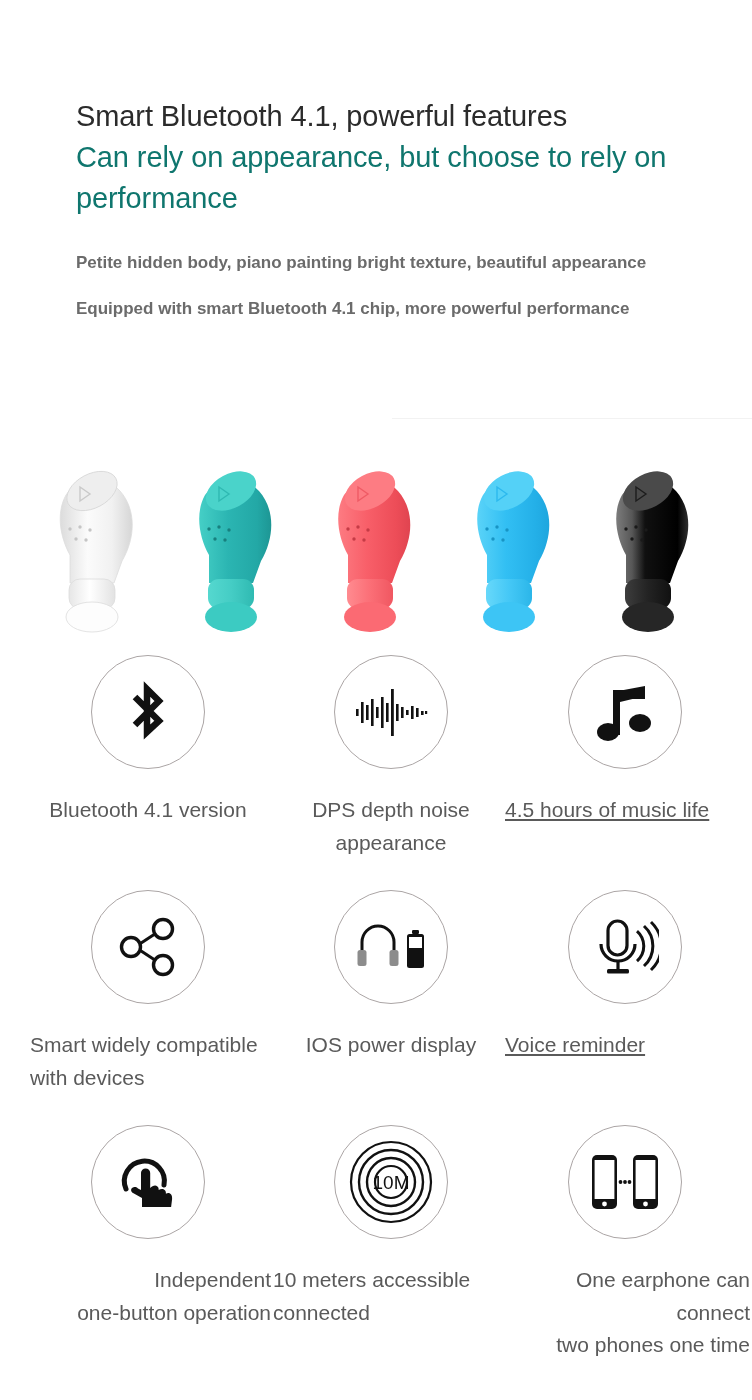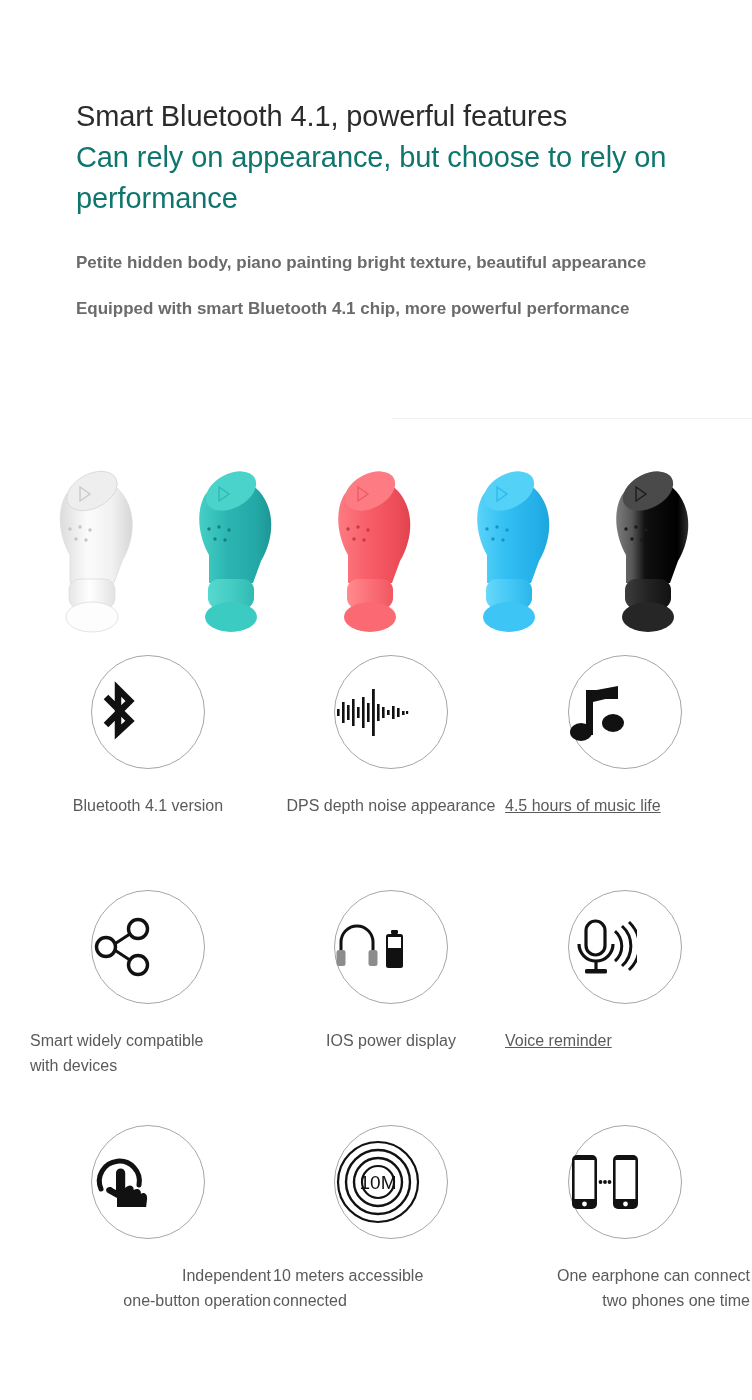--- a/index.html
+++ b/index.html
@@ -112,28 +112,28 @@
   .feature-cell.c2 { left: 505px; }
 
   .circle {
     width: 114px;
     height: 114px;
     border-radius: 50%;
     border: 1px solid #aba5a5;
     box-sizing: border-box;
     display: flex;
     align-items: center;
-    justify-content: flex-start;
+    justify-content: center;
     background: #fff;
   }
   .circle svg { display: block; }
 
   .feature-label {
     margin-top: 25px;
-    font-size: 16px;
+    font-size: 21px;
     line-height: 1.55;
     color: #5a5a5a;
     text-align: center;
     width: 240px;
     white-space: pre-line;
   }
 
   .fl-a0 { text-align: center; }
   .fl-b0 { text-align: left; padding-left: 4px; }
   .fl-b1 { text-align: center; }

